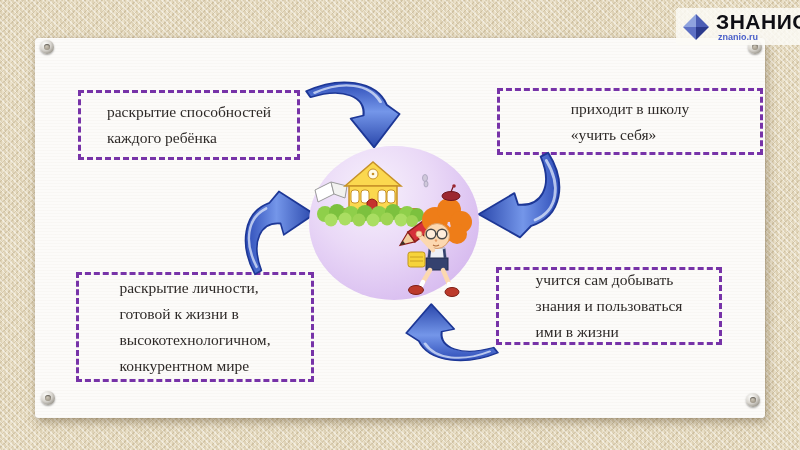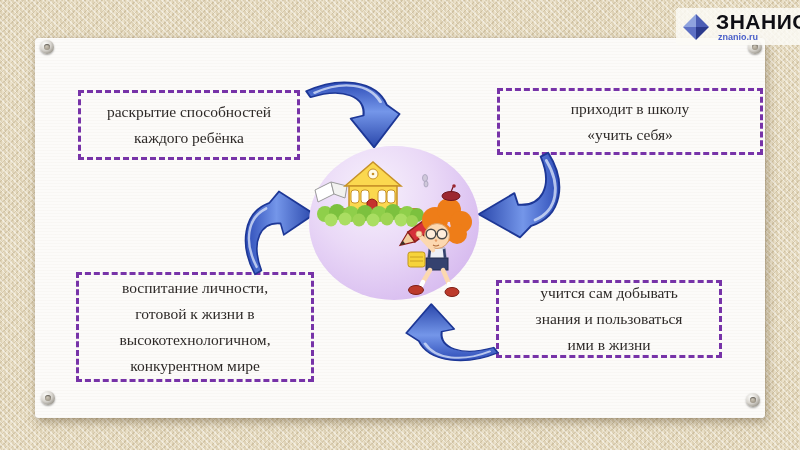--- a/index.html
+++ b/index.html
@@ -41,28 +41,28 @@
     font-family:"Liberation Sans","DejaVu Sans",sans-serif;font-weight:bold;
     font-size:21px;color:#0e0e14;letter-spacing:0.5px;
   }
   .logo-sub{
     font-family:"Liberation Sans","DejaVu Sans",sans-serif;font-weight:bold;
     font-size:9px;color:#4a5fc9;margin-top:1px;margin-left:2px;
   }
 
   .tbox{
     position:absolute;border:3px dashed #7733a8;background:transparent;
-    display:flex;align-items:center;justify-content:center;text-align:center;
+    display:flex;align-items:center;justify-content:center;text-align:left;
     font-size:15.5px;line-height:26px;color:#2e2a28;white-space:pre-line;
     padding:2px 6px;box-sizing:border-box;
   }
   #box-tl{left:78px;top:90px;width:222px;height:70px;}
   #box-tr{left:497px;top:88px;width:266px;height:67px;}
   #box-bl{left:76px;top:272px;width:238px;height:110px;}
-  #box-br{left:496px;top:280px;width:226px;height:78px;}
+  #box-br{left:496px;top:267px;width:226px;height:78px;}
 
   .center-circle{
     position:absolute;left:309px;top:146px;width:170px;height:154px;border-radius:50%;
     background:radial-gradient(ellipse at 38% 30%, #f7f1fc 0%, #ead9f7 40%, #d9bef0 75%, #ccabe7 100%);
   }
   .center-art{position:absolute;left:0;top:0;width:100%;height:100%;}
 
   .arrow{position:absolute;}
   #arrow-top{left:302px;top:76px;width:106px;height:76px;}
   #arrow-right{left:473px;top:149px;width:94px;height:96px;}
@@ -93,21 +93,21 @@
     <div class="logo-stack">
       <span class="logo-title">ЗНАНИО</span>
       <span class="logo-sub">znanio.ru</span>
     </div>
   </div>
 
   <div class="tbox" id="box-tl">раскрытие способностей
 каждого ребёнка</div>
   <div class="tbox" id="box-tr">приходит в школу
 «учить себя»</div>
-  <div class="tbox" id="box-bl">воспитание личности,
+  <div class="tbox" id="box-bl">раскрытие личности,
 готовой к жизни в
 высокотехнологичном,
 конкурентном мире</div>
   <div class="tbox" id="box-br">учится сам добывать
 знания и пользоваться
 ими в жизни</div>
 
   <svg class="arrow" id="arrow-top" viewBox="0 0 100 100" preserveAspectRatio="none">
     <defs>
       <linearGradient id="arrow-grad" x1="0" y1="0" x2="0" y2="1">

